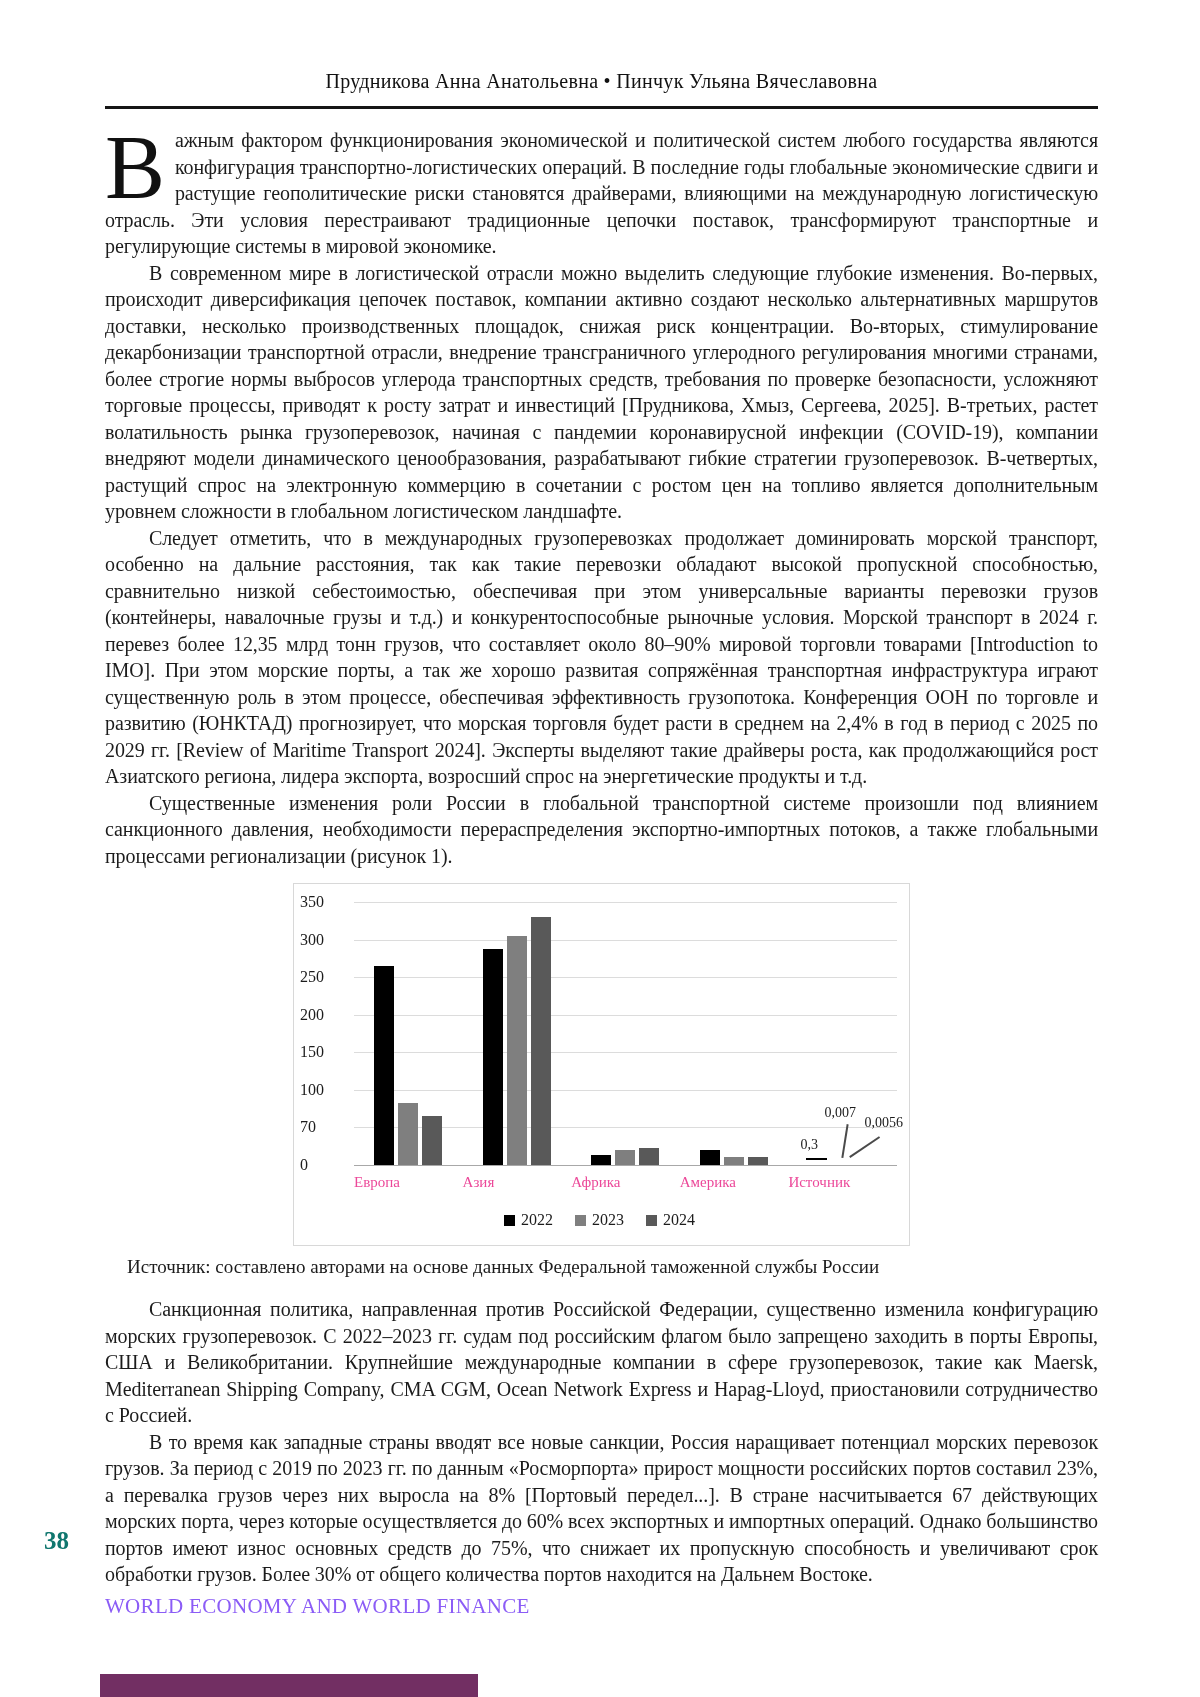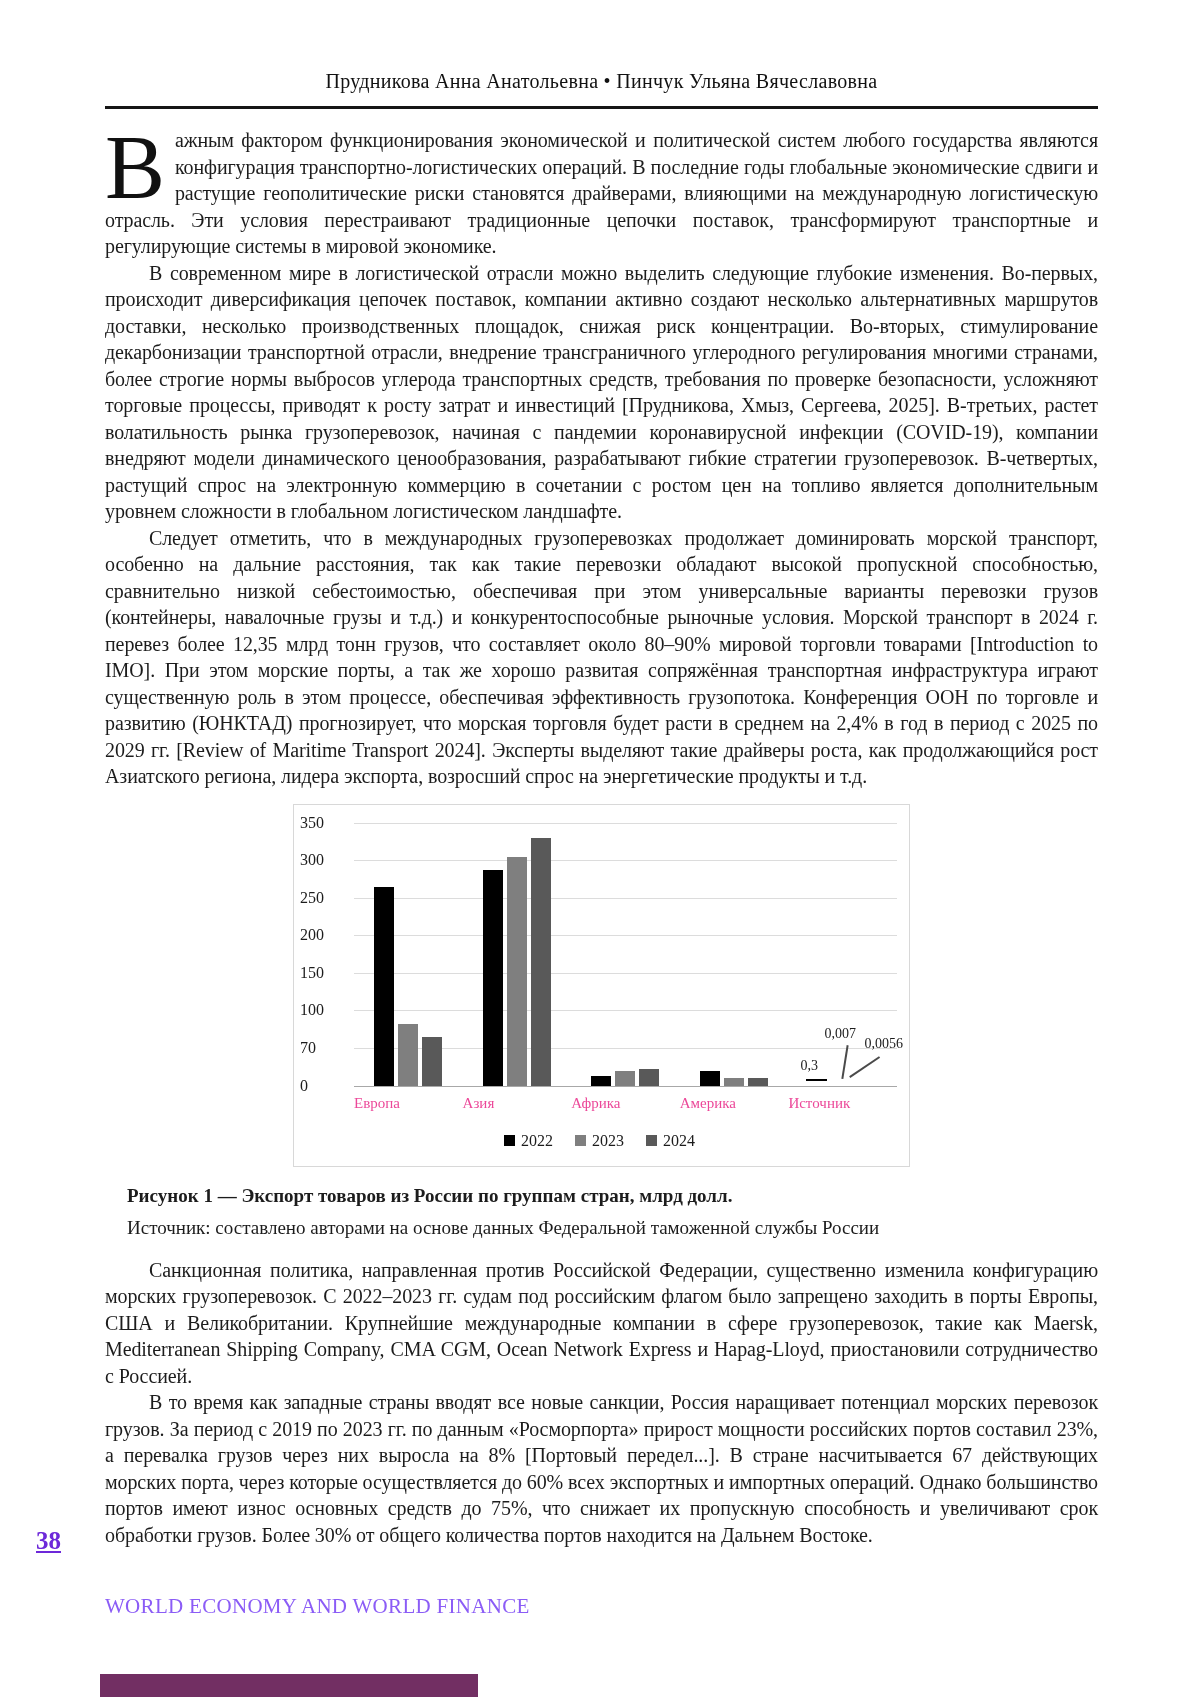--- a/index.html
+++ b/index.html
@@ -42,40 +42,41 @@
   .xlabels .xlab{flex:1; text-align:left; font-size:15px; color:#ec4899;}
   .legend{display:flex; justify-content:center; align-items:center; gap:22px; margin:20px 0 12px;}
   .legend-item{display:flex; align-items:center; gap:6px; font-size:16px;}
   .legend-swatch{width:11px; height:11px; display:inline-block;}
   .ann{position:absolute; font-size:14px; white-space:nowrap; color:#1c1c1c;}
   .ann-dash{position:absolute; background:#000;}
   .ann-line{position:absolute; background:#4a4a4a;}
   .fig-caption{font-weight:bold; font-size:19px; margin:18px 0 0 22px; text-align:left;}
   .fig-source{font-size:19px; margin:10px 0 16px 22px; text-align:left;}
   
-  .page-number{position:absolute; left:36px; top:1527px; font-size:25px; font-weight:bold; color:#6d28d9;text-decoration:underline;}
+  .page-number{position:absolute; left:44px; top:1527px; font-size:25px; font-weight:bold; color:#0f766e;}
   .footer{
     position:absolute; left:105px; top:1591px; color:#8b5cf6;
     font-size:21px; line-height:30px; letter-spacing:.3px;
   }
   .footer-bar{position:absolute; left:100px; top:1674px; width:378px; height:23px; background:#722f63;}
 </style>
 </head>
 <body>
 
 <div class="page">
 
   <div class="content">
     <div class="header-authors">Прудникова Анна Анатольевна • Пинчук Ульяна Вячеславовна</div>
     <div class="header-rule"></div>
 
     <div class="body-text" id="paras-before">
         <p class="p-first"><span class="dropcap">В</span>ажным фактором функционирования экономической и политической систем любого государства являются конфигурация транспортно-логистических операций. В последние годы глобальные экономические сдвиги и растущие геополитические риски становятся драйверами, влияющими на международную логистическую отрасль. Эти условия перестраивают традиционные цепочки поставок, трансформируют транспортные и регулирующие системы в мировой экономике.</p>
         <p>В современном мире в логистической отрасли можно выделить следующие глубокие изменения. Во-первых, происходит диверсификация цепочек поставок, компании активно создают несколько альтернативных маршрутов доставки, несколько производственных площадок, снижая риск концентрации. Во-вторых, стимулирование декарбонизации транспортной отрасли, внедрение трансграничного углеродного регулирования многими странами, более строгие нормы выбросов углерода транспортных средств, требования по проверке безопасности, усложняют торговые процессы, приводят к росту затрат и инвестиций [Прудникова, Хмыз, Сергеева, 2025]. В-третьих, растет волатильность рынка грузоперевозок, начиная с пандемии коронавирусной инфекции (COVID-19), компании внедряют модели динамического ценообразования, разрабатывают гибкие стратегии грузоперевозок. В-четвертых, растущий спрос на электронную коммерцию в сочетании с ростом цен на топливо является дополнительным уровнем сложности в глобальном логистическом ландшафте.</p>
         <p>Следует отметить, что в международных грузоперевозках продолжает доминировать морской транспорт, особенно на дальние расстояния, так как такие перевозки обладают высокой пропускной способностью, сравнительно низкой себестоимостью, обеспечивая при этом универсальные варианты перевозки грузов (контейнеры, навалочные грузы и т.д.) и конкурентоспособные рыночные условия. Морской транспорт в 2024 г. перевез более 12,35 млрд тонн грузов, что составляет около 80–90% мировой торговли товарами [Introduction to IMO]. При этом морские порты, а так же хорошо развитая сопряжённая транспортная инфраструктура играют существенную роль в этом процессе, обеспечивая эффективность грузопотока. Конференция ООН по торговле и развитию (ЮНКТАД) прогнозирует, что морская торговля будет расти в среднем на 2,4% в год в период с 2025 по 2029 гг. [Review of Maritime Transport 2024]. Эксперты выделяют такие драйверы роста, как продолжающийся рост Азиатского региона, лидера экспорта, возросший спрос на энергетические продукты и т.д.</p>
+        <p>Существенные изменения роли России в глобальной транспортной системе произошли под влиянием санкционного давления, необходимости перераспределения экспортно-импортных потоков, а также глобальными процессами регионализации (рисунок 1).</p>
       </div>
 
     <div class="figure-block">
       <div class="chart-box" id="chart-box">
         <div class="plot-wrap" id="plot">
             <div class="gridline base" style="top: 263px;"></div>
             <div class="ylab" style="top: 263px;">0</div>
             <div class="gridline" style="top: 225.429px;"></div>
             <div class="ylab" style="top: 225.429px;">70</div>
             <div class="gridline" style="top: 187.857px;"></div>
@@ -139,21 +140,20 @@
             <div class="legend-item">
               <span class="legend-swatch" style="background: rgb(127, 127, 127);"></span>
               <span>2023</span>
             </div>
             <div class="legend-item">
               <span class="legend-swatch" style="background: rgb(89, 89, 89);"></span>
               <span>2024</span>
             </div>
           </div>
       </div>
-      <div class="fig-caption">Рисунок 1 — Экспорт товаров из России по группам стран, млрд долл.</div>
       <div class="fig-source">Источник: составлено авторами на основе данных Федеральной таможенной службы России</div>
     </div>
 
     <div class="body-text" id="paras-after">
         <p>Санкционная политика, направленная против Российской Федерации, существенно изменила конфигурацию морских грузоперевозок. С 2022–2023 гг. судам под российским флагом было запрещено заходить в порты Европы, США и Великобритании. Крупнейшие международные компании в сфере грузоперевозок, такие как Maersk, Mediterranean Shipping Company, CMA CGM, Ocean Network Express и Hapag-Lloyd, приостановили сотрудничество с Россией.</p>
         <p>В то время как западные страны вводят все новые санкции, Россия наращивает потенциал морских перевозок грузов. За период с 2019 по 2023 гг. по данным «Росморпорта» прирост мощности российских портов составил 23%, а перевалка грузов через них выросла на 8% [Портовый передел...]. В стране насчитывается 67 действующих морских порта, через которые осуществляется до 60% всех экспортных и импортных операций. Однако большинство портов имеют износ основных средств до 75%, что снижает их пропускную способность и увеличивают срок обработки грузов. Более 30% от общего количества портов находится на Дальнем Востоке.</p>
       </div>
   </div>
 
   <div class="page-number">38</div>

